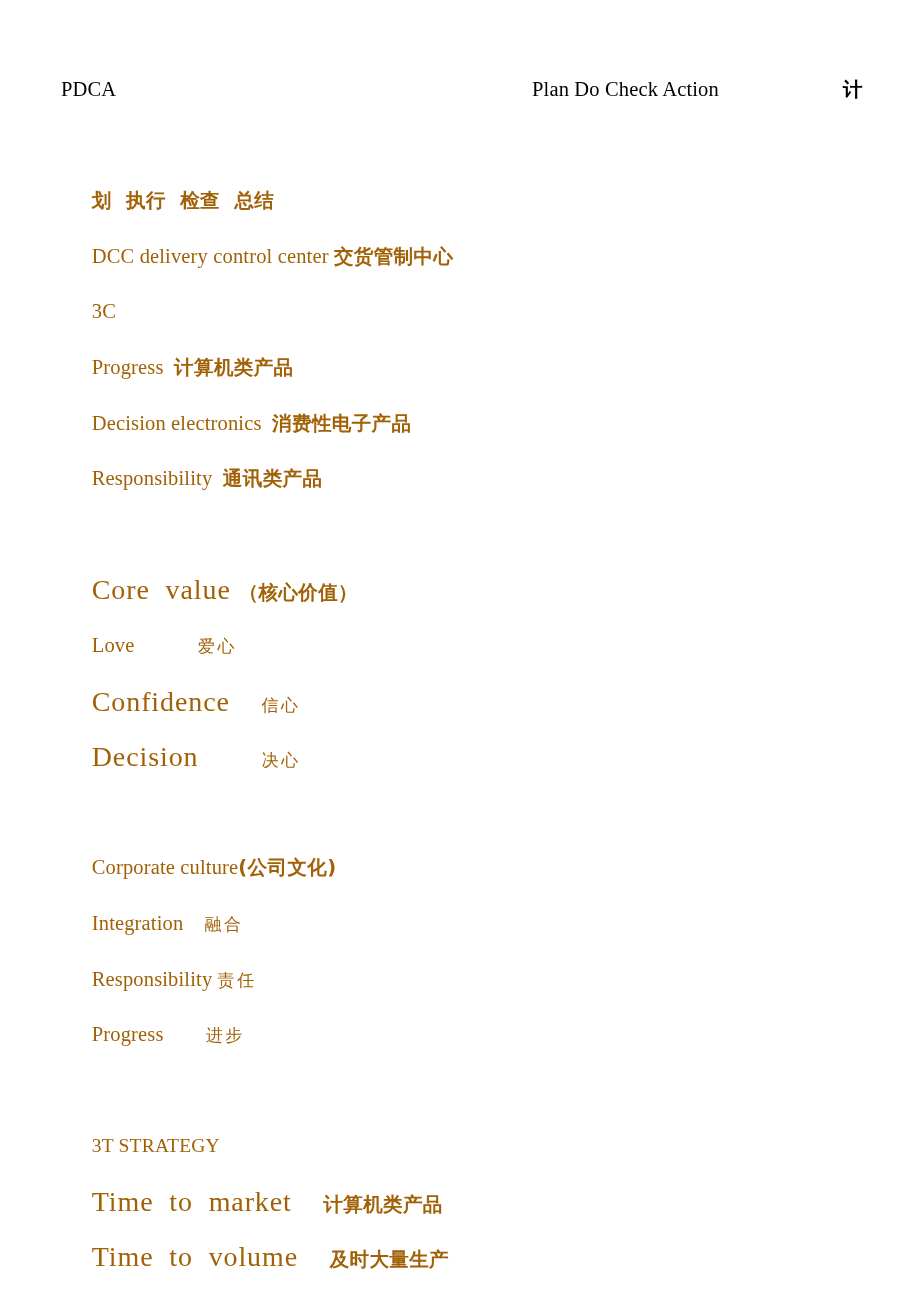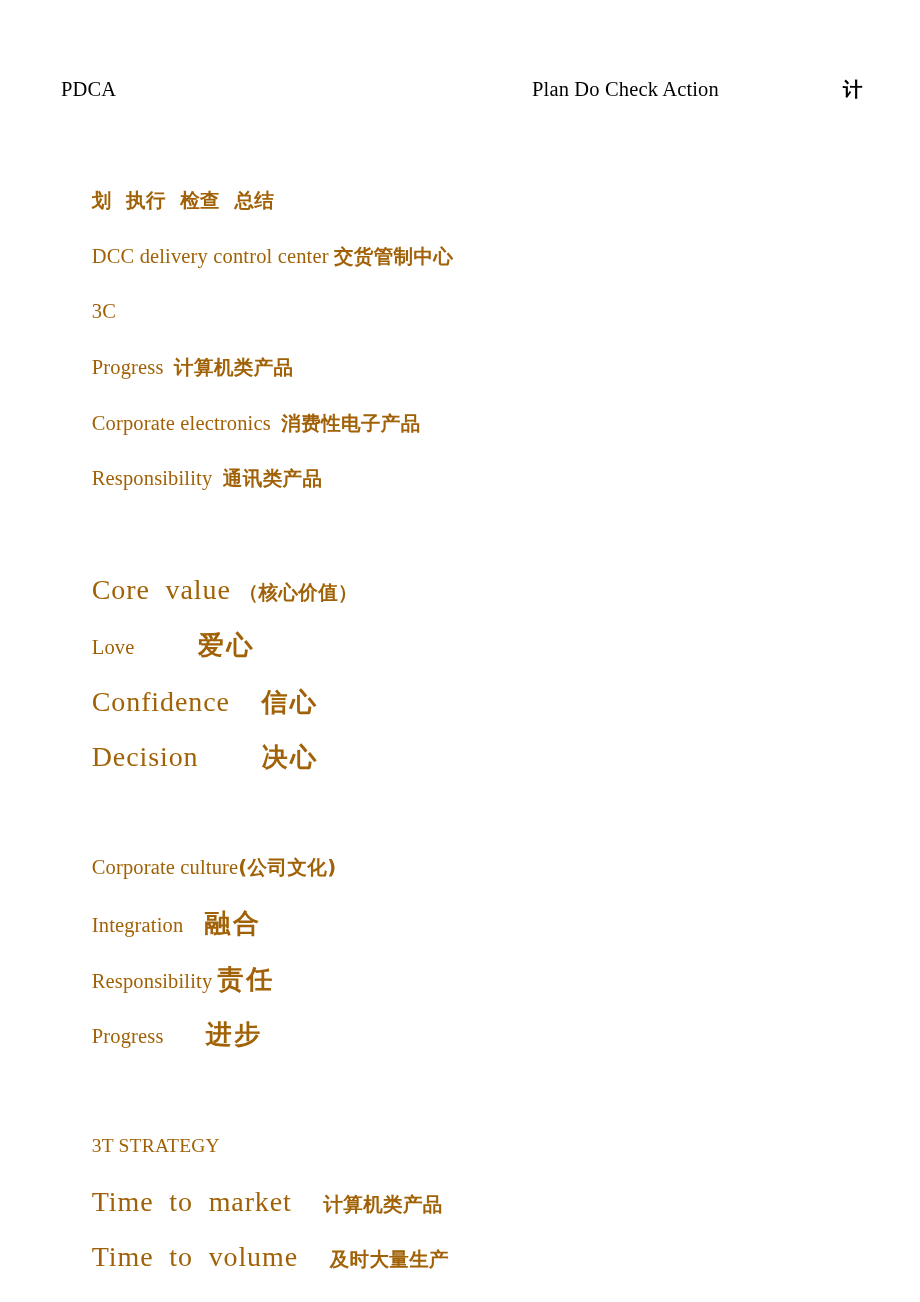--- a/index.html
+++ b/index.html
@@ -50,22 +50,22 @@
   }
   
   .cjk {
     font-family: "DejaVu Sans", "Liberation Sans", sans-serif;
     font-size: 19.5px;
     font-weight: 700;
     letter-spacing: 0.4px;
   }
   .cjk-sp {
     font-family: "DejaVu Sans", "Liberation Sans", sans-serif;
-    font-size: 26px;
-    font-weight: 700;
+    font-size: 17px;
+    font-weight: 400;
     letter-spacing: 2.6px;
   }
   
   .line-head {
     position: relative;
     height: 55.6px;
     line-height: 55.6px;
   }
   .run-abs {
     position: absolute;
@@ -98,21 +98,21 @@
 
     <div class="line">
       <span class="en">3C</span>
     </div>
 
     <div class="line">
       <span class="en">Progress  </span><span class="cjk">计算机类产品</span>
     </div>
 
     <div class="line">
-      <span class="en">Corporate electronics  </span><span class="cjk">消费性电子产品</span>
+      <span class="en">Decision electronics  </span><span class="cjk">消费性电子产品</span>
     </div>
 
     <div class="line">
       <span class="en">Responsibility  </span><span class="cjk">通讯类产品</span>
     </div>
 
     <div class="line blank"></div>
 
     <div class="line">
       <span class="en-wide">Core  value </span><span class="cjk">（核心价值）</span>

